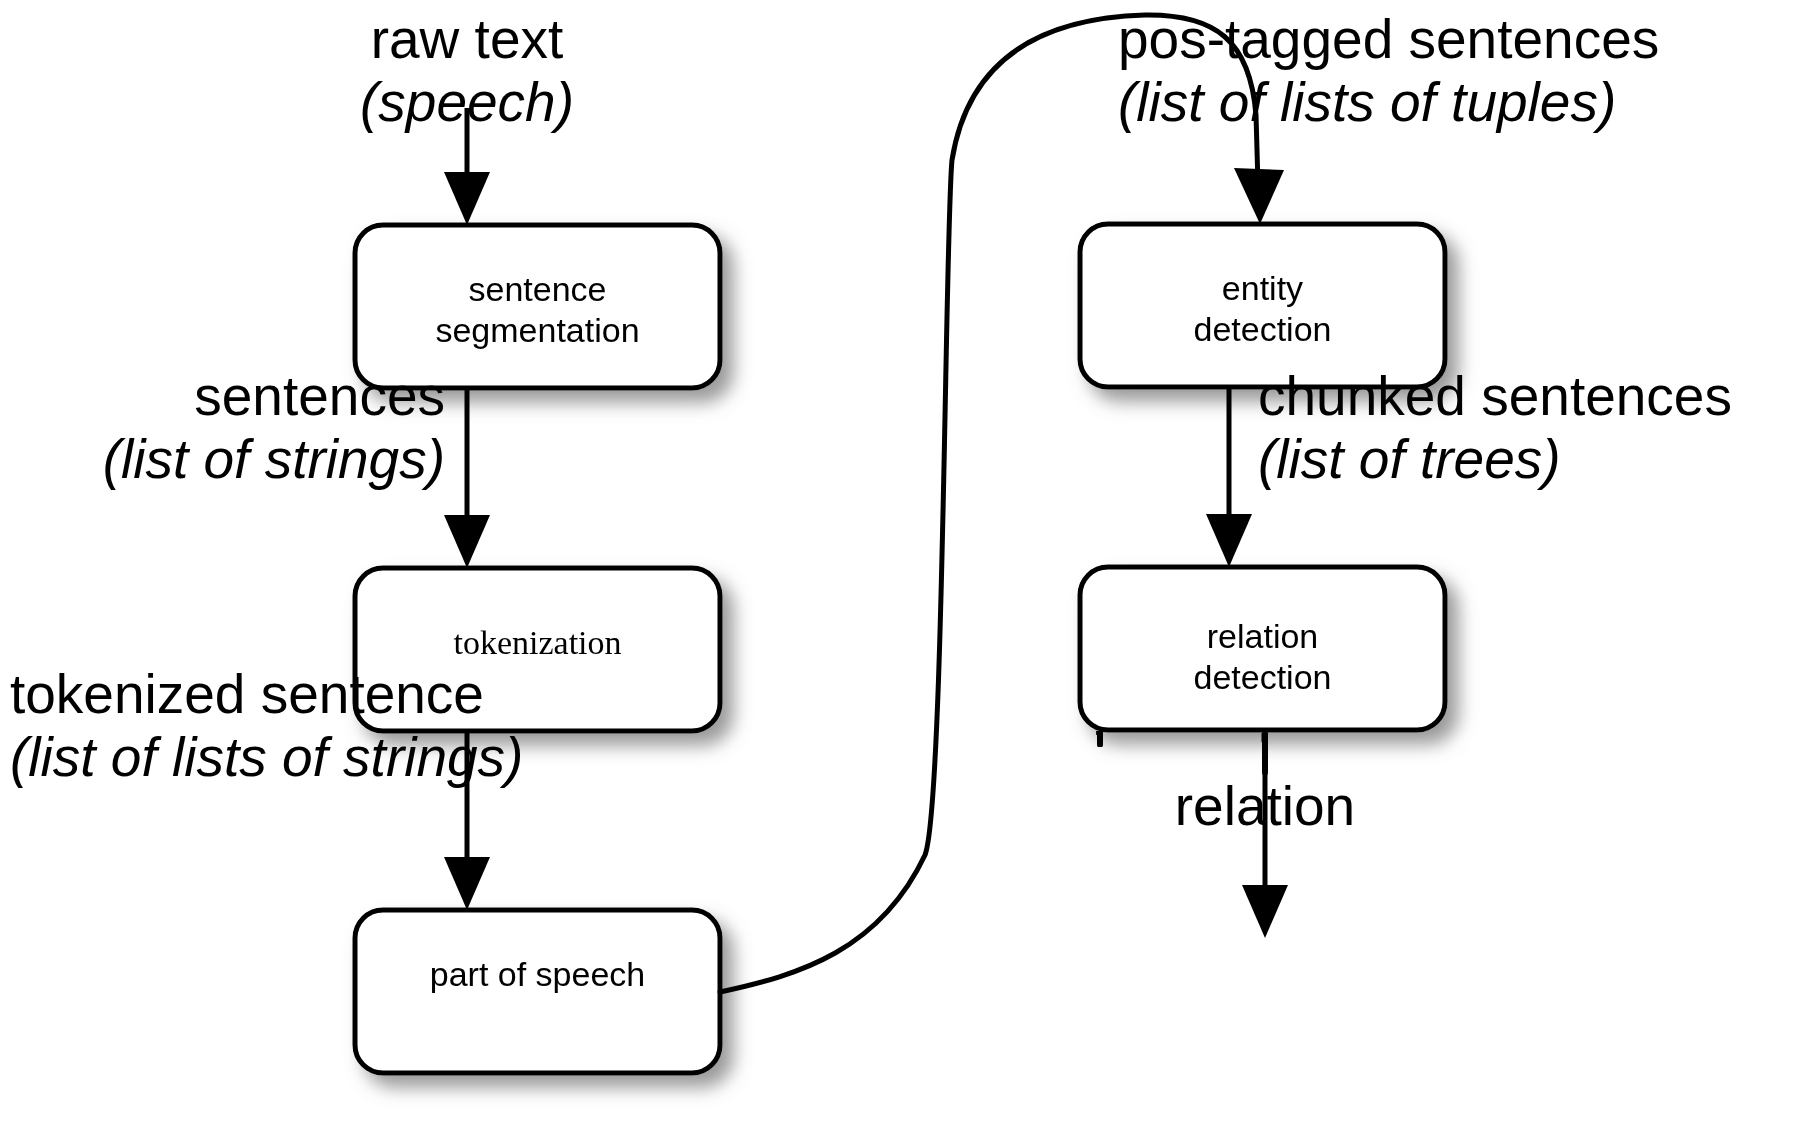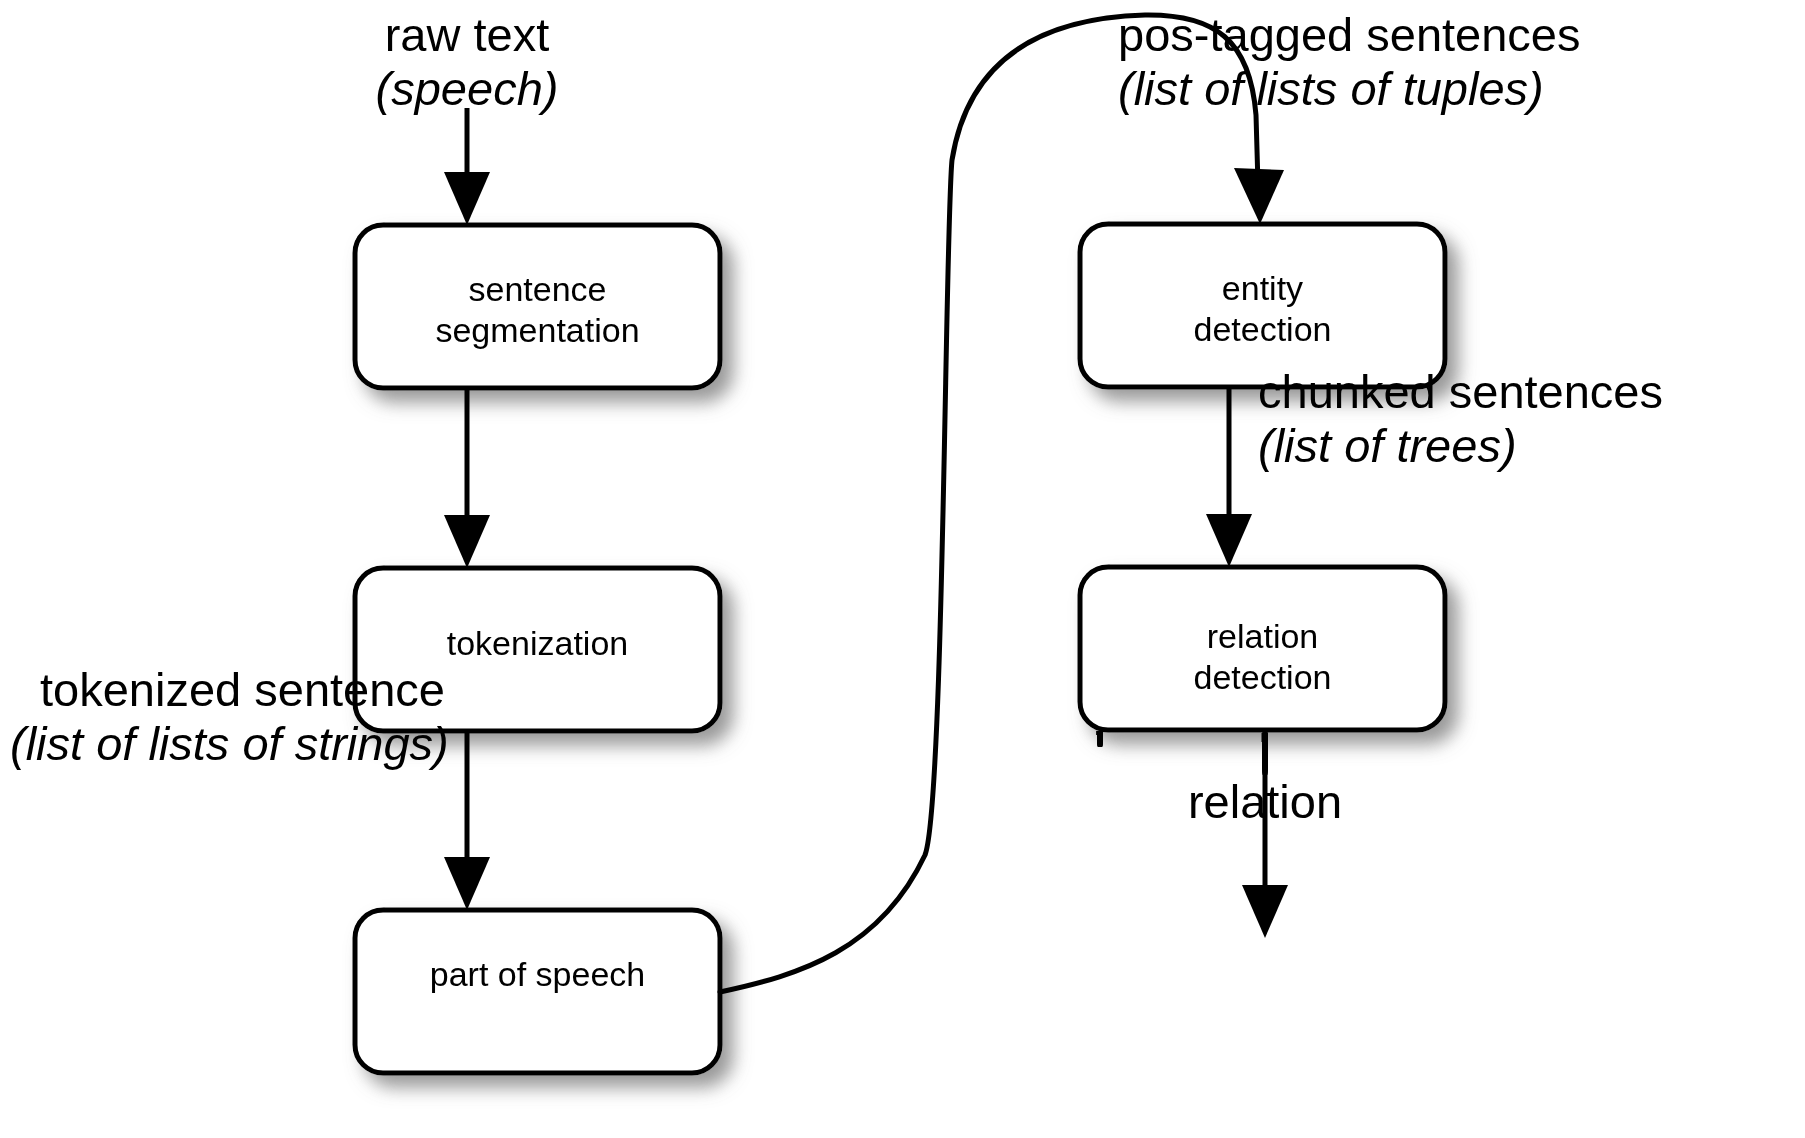--- a/index.html
+++ b/index.html
@@ -44,21 +44,21 @@
   .node-label {
     position: absolute;
     text-align: center;
     font-size: 34px;
     line-height: 1.20;
     color: #000000;
     pointer-events: none;
   }
   .edge-label {
     position: absolute;
-    font-size: 47px;
+    font-size: 55px;
     line-height: 1.14;
     color: #000000;
     white-space: nowrap;
   }
   .edge-label .type {
     font-style: italic;
   }
   .ta-right { text-align: right; }
   .ta-left  { text-align: left; }
   .ta-center{ text-align: center; }
@@ -202,21 +202,21 @@
       <line class="edge-line" x1="1265" y1="731" x2="1265" y2="900"></line>
       <polygon class="arrow-head" points="1265,938 1242,885 1288,885"></polygon>
     </g>
   </svg>
 
   <div class="node-label" style="left:355px; top:269px; width:365px;">
     <div>sentence</div>
     <div>segmentation</div>
   </div>
 
-  <div class="node-label" style="left:355px; top:623px; width:365px;">
+  <div class="node-label" style="left:355px; top:623px; width:365px;font-family:Liberation Serif, serif;">
     <div>tokenization</div>
   </div>
 
   <div class="node-label" style="left:345px; top:954px; width:385px;">
     <div>part of speech</div>
   </div>
 
   <div class="node-label" style="left:1080px; top:268px; width:365px;">
     <div>entity</div>
     <div>detection</div>
@@ -225,20 +225,24 @@
   <div class="node-label" style="left:1080px; top:616px; width:365px;">
     <div>relation</div>
     <div>detection</div>
   </div>
 
   <div class="edge-label ta-center" style="left:267px; top:8px; width:400px;">
     <div class="name">raw text</div>
     <div class="type">(speech)</div>
   </div>
 
+  <div class="edge-label ta-right" style="left:40px; top:365px; width:405px;">
+    <div class="name">sentences</div>
+    <div class="type">(list of strings)</div>
+  </div>
 
   <div class="edge-label ta-right" style="left:10px; top:663px; width:435px;">
     <div class="name">tokenized sentence</div>
     <div class="type">(list of lists of strings)</div>
   </div>
 
   <div class="edge-label ta-left" style="left:1118px; top:8px; width:690px;">
     <div class="name">pos-tagged sentences</div>
     <div class="type">(list of lists of tuples)</div>
   </div>

